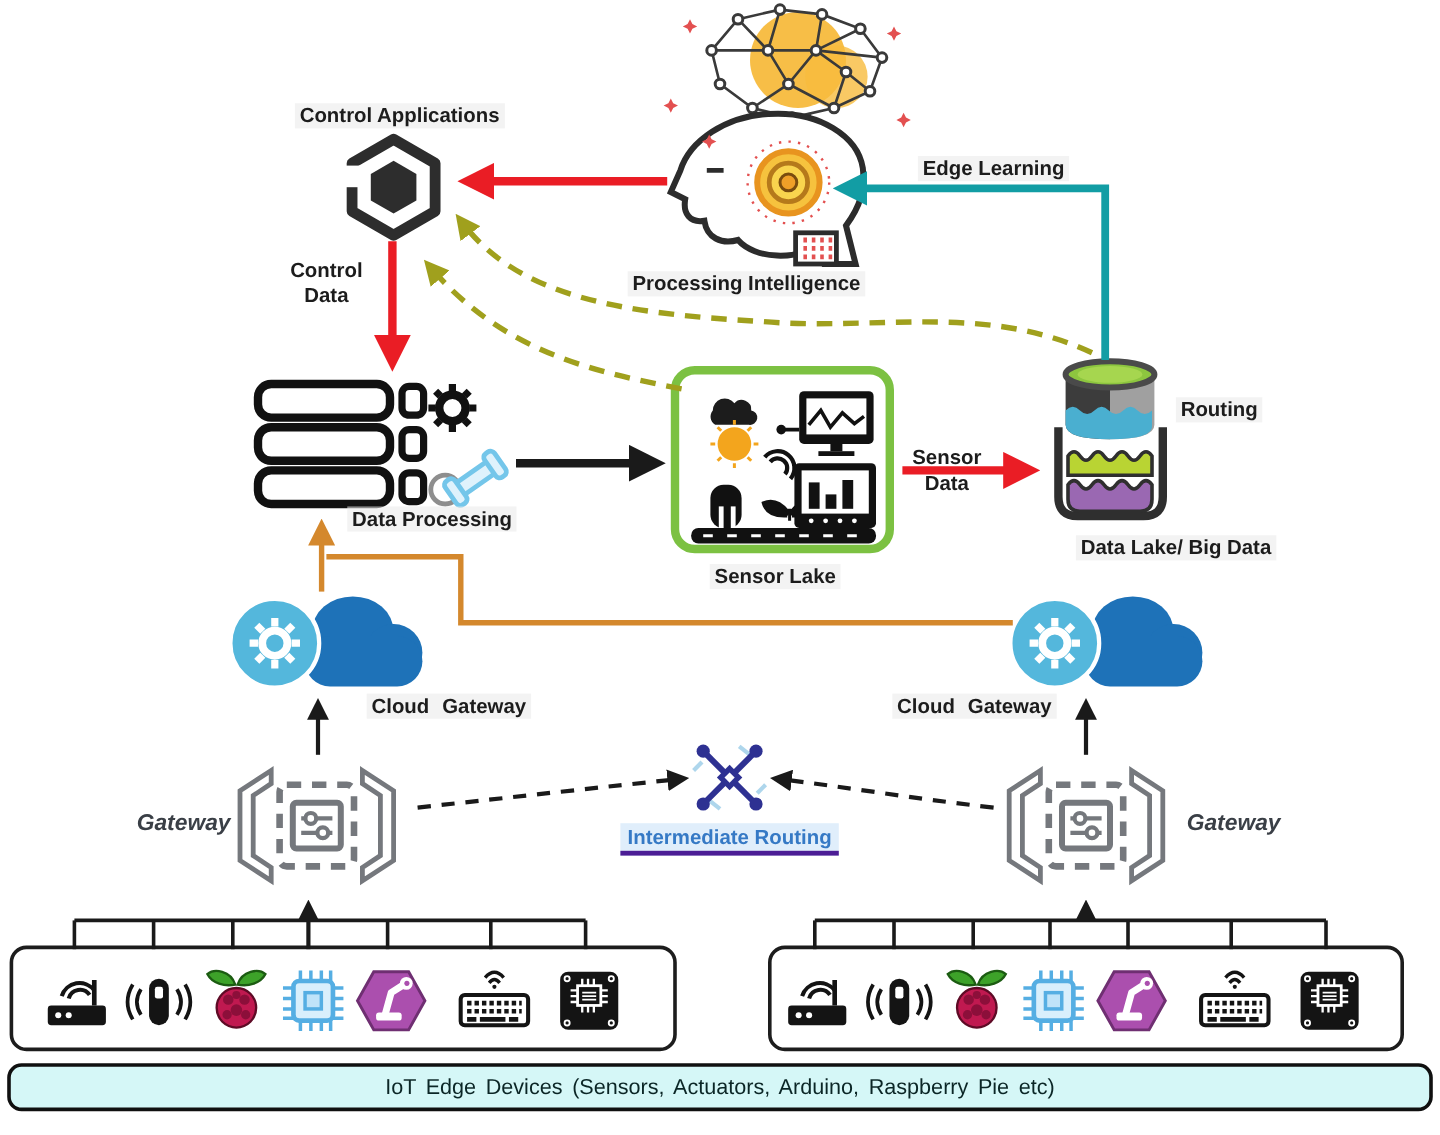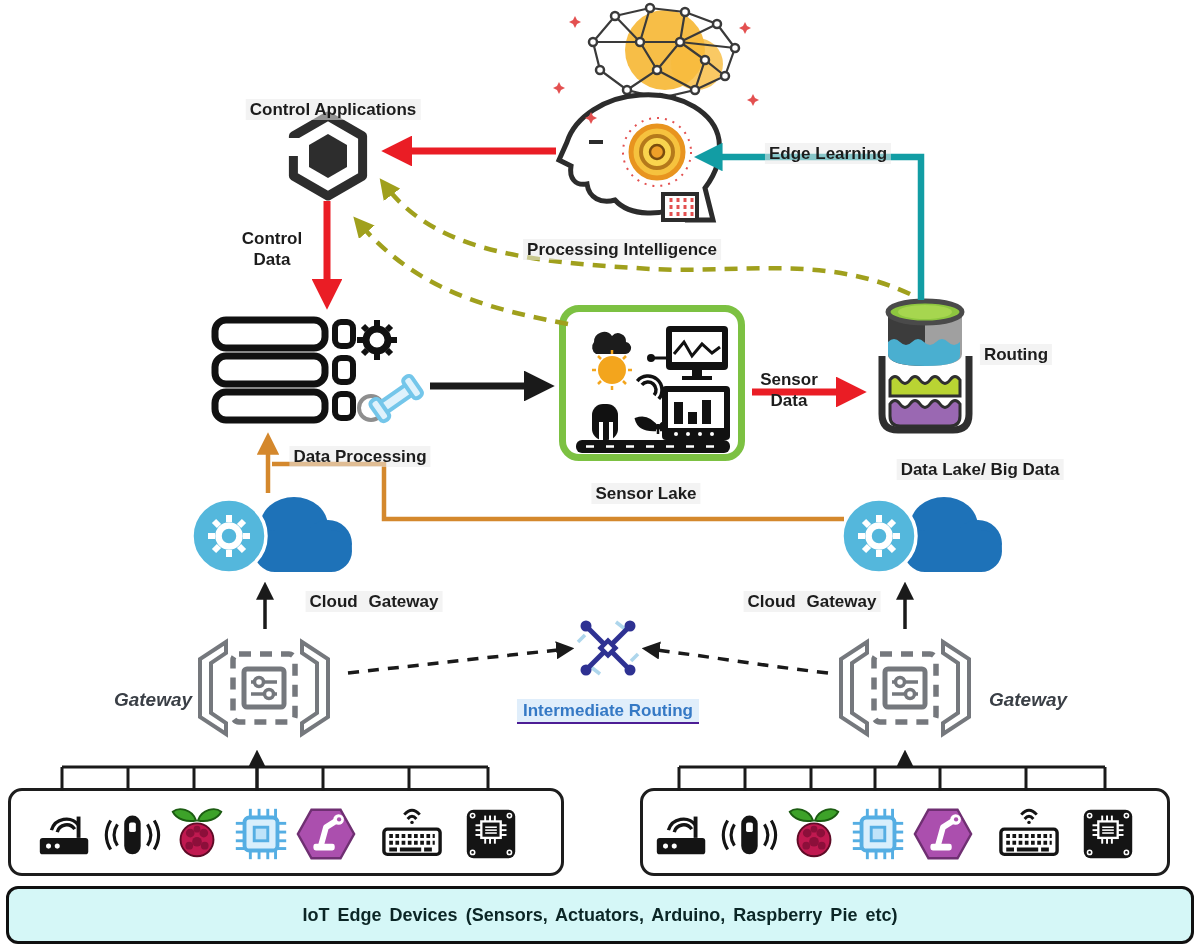--- a/index.html
+++ b/index.html
@@ -2,38 +2,38 @@
 <html style="--red-arrow: #ea1d25; --teal-arrow: #129da4; --olive-dashed: #a0a01d; --orange-line: #d4882d; --green-border: #7cc142; --cloud-blue: #1e72b8; --cloud-light-blue: #54b7dc; --gateway-gray: #75787d; --routing-blue: #2e3192; --routing-label-blue: #3579c5; --banner-bg: #d5f7f7; --purple-hex: #ab4fae; --raspberry-red: #c01950; --leaf-green: #3da229; --chip-blue: #55aee3; --lake-green: #8dc63f; --lake-teal: #4aafd0; --lake-lime: #b9d433; --lake-purple: #9a68b2; --sun-yellow: #f3a51d; --ai-yellow: #f7bb3d;"><head>
 <meta charset="utf-8">
 <title>IoT Architecture Diagram</title>
 <style>
   html,body{margin:0;padding:0;background:#fff;}
   body{width:1200px;height:946px;position:relative;overflow:hidden;
        font-family:"Liberation Sans", sans-serif;}
   .abs{position:absolute;}
   .lbl{position:absolute;transform:translateX(-50%);font-weight:700;font-size:17px;
        color:#1c1c1c;text-align:center;line-height:21px;white-space:nowrap;
-       background:rgba(233,233,233,.55);padding:0 4px;margin-top:13px;}
+       background:rgba(233,233,233,.55);padding:0 4px;}
   .lbl.plain{background:transparent;}
   .lbl.italic{font-style:italic;font-size:19px;color:#3a3f46;background:transparent;}
   .lbl.blue{color:var(--routing-label-blue,#3579c5);background:rgba(214,232,249,.75);
-       border-bottom:2px solid #4c1d95;padding:1px 6px;}
+       border-bottom:4px solid #4c1d95;padding:1px 6px;}
   .gap{word-spacing:6px;}
   #sensor-box{position:absolute;left:559px;top:305px;width:186px;height:156px;
        border:7px solid var(--green-border,#7cc142);border-radius:20px;background:#fff;
        box-sizing:border-box;}
   .device-row{position:absolute;top:788px;height:88px;border:3px solid #1d1d1d;
        border-radius:14px;background:#fff;box-sizing:border-box;}
   #row-left{left:8px;width:556px;}
   #row-right{left:640px;width:530px;}
   .device{position:absolute;top:12px;width:62px;height:62px;}
-  #banner{position:absolute;left:6px;top:886px;width:1188px;height:58px;
+  #banner{position:absolute;left:6px;top:886px;width:1188px;height:40px;
        background:var(--banner-bg,#d5f7f7);border:3px solid #101010;border-radius:12px;
        box-sizing:border-box;display:flex;align-items:center;justify-content:center;
-       font-weight:700;font-size:18px;color:#0b2626;word-spacing:3px;}
+       font-weight:400;font-size:18px;color:#0b2626;word-spacing:3px;}
   
   .s-red{stroke:var(--red-arrow,#ea1d25);}   .f-red{fill:var(--red-arrow,#ea1d25);}
   .s-teal{stroke:var(--teal-arrow,#129da4);} .f-teal{fill:var(--teal-arrow,#129da4);}
   .s-olive{stroke:var(--olive-dashed,#a0a01d);} .f-olive{fill:var(--olive-dashed,#a0a01d);}
   .s-orange{stroke:var(--orange-line,#d4882d);} .f-orange{fill:var(--orange-line,#d4882d);}
   .s-black{stroke:#1a1a1a;} .f-black{fill:#1a1a1a;}
   .s-gray{stroke:var(--gateway-gray,#75787d);}
   .s-routing{stroke:var(--routing-blue,#2e3192);} .f-routing{fill:var(--routing-blue,#2e3192);}
   svg{display:block;}
   #overlay{position:absolute;left:0;top:0;pointer-events:none;}
@@ -472,23 +472,23 @@
   <path class="s-black" d="M905 767 V756" fill="none" stroke-width="3.5" marker-end="url(#mBlackS)"></path>
 </svg>
 
 <div class="lbl" style="left:333px;top:86px">Control Applications</div>
 <div class="lbl" style="left:622px;top:226px">Processing Intelligence</div>
 <div class="lbl" style="left:828px;top:130px">Edge Learning</div>
 <div class="lbl plain" style="left:272px;top:215px">
   <span style="display:block">Control</span>
   <span style="display:block">Data</span>
 </div>
-<div class="lbl" style="left:360px;top:433px">Data Processing</div>
+<div class="lbl" style="left:360px;top:422px">Data Processing</div>
 <div class="lbl" style="left:646px;top:470px">Sensor Lake</div>
-<div class="lbl plain" style="left:789px;top:356px">
+<div class="lbl plain" style="left:789px;top:371px">
   <span style="display:block">Sensor</span>
   <span style="display:block">Data</span>
 </div>
 <div class="lbl" style="left:1016px;top:331px">Routing</div>
 <div class="lbl" style="left:980px;top:446px">Data Lake/ Big Data</div>
 <div class="lbl gap" style="left:374px;top:578px">Cloud Gateway</div>
 <div class="lbl gap" style="left:812px;top:578px">Cloud Gateway</div>
 <div class="lbl italic" style="left:153px;top:676px">Gateway</div>
 <div class="lbl italic" style="left:1028px;top:676px">Gateway</div>
 <div class="lbl blue" style="left:608px;top:686px">Intermediate Routing</div>

